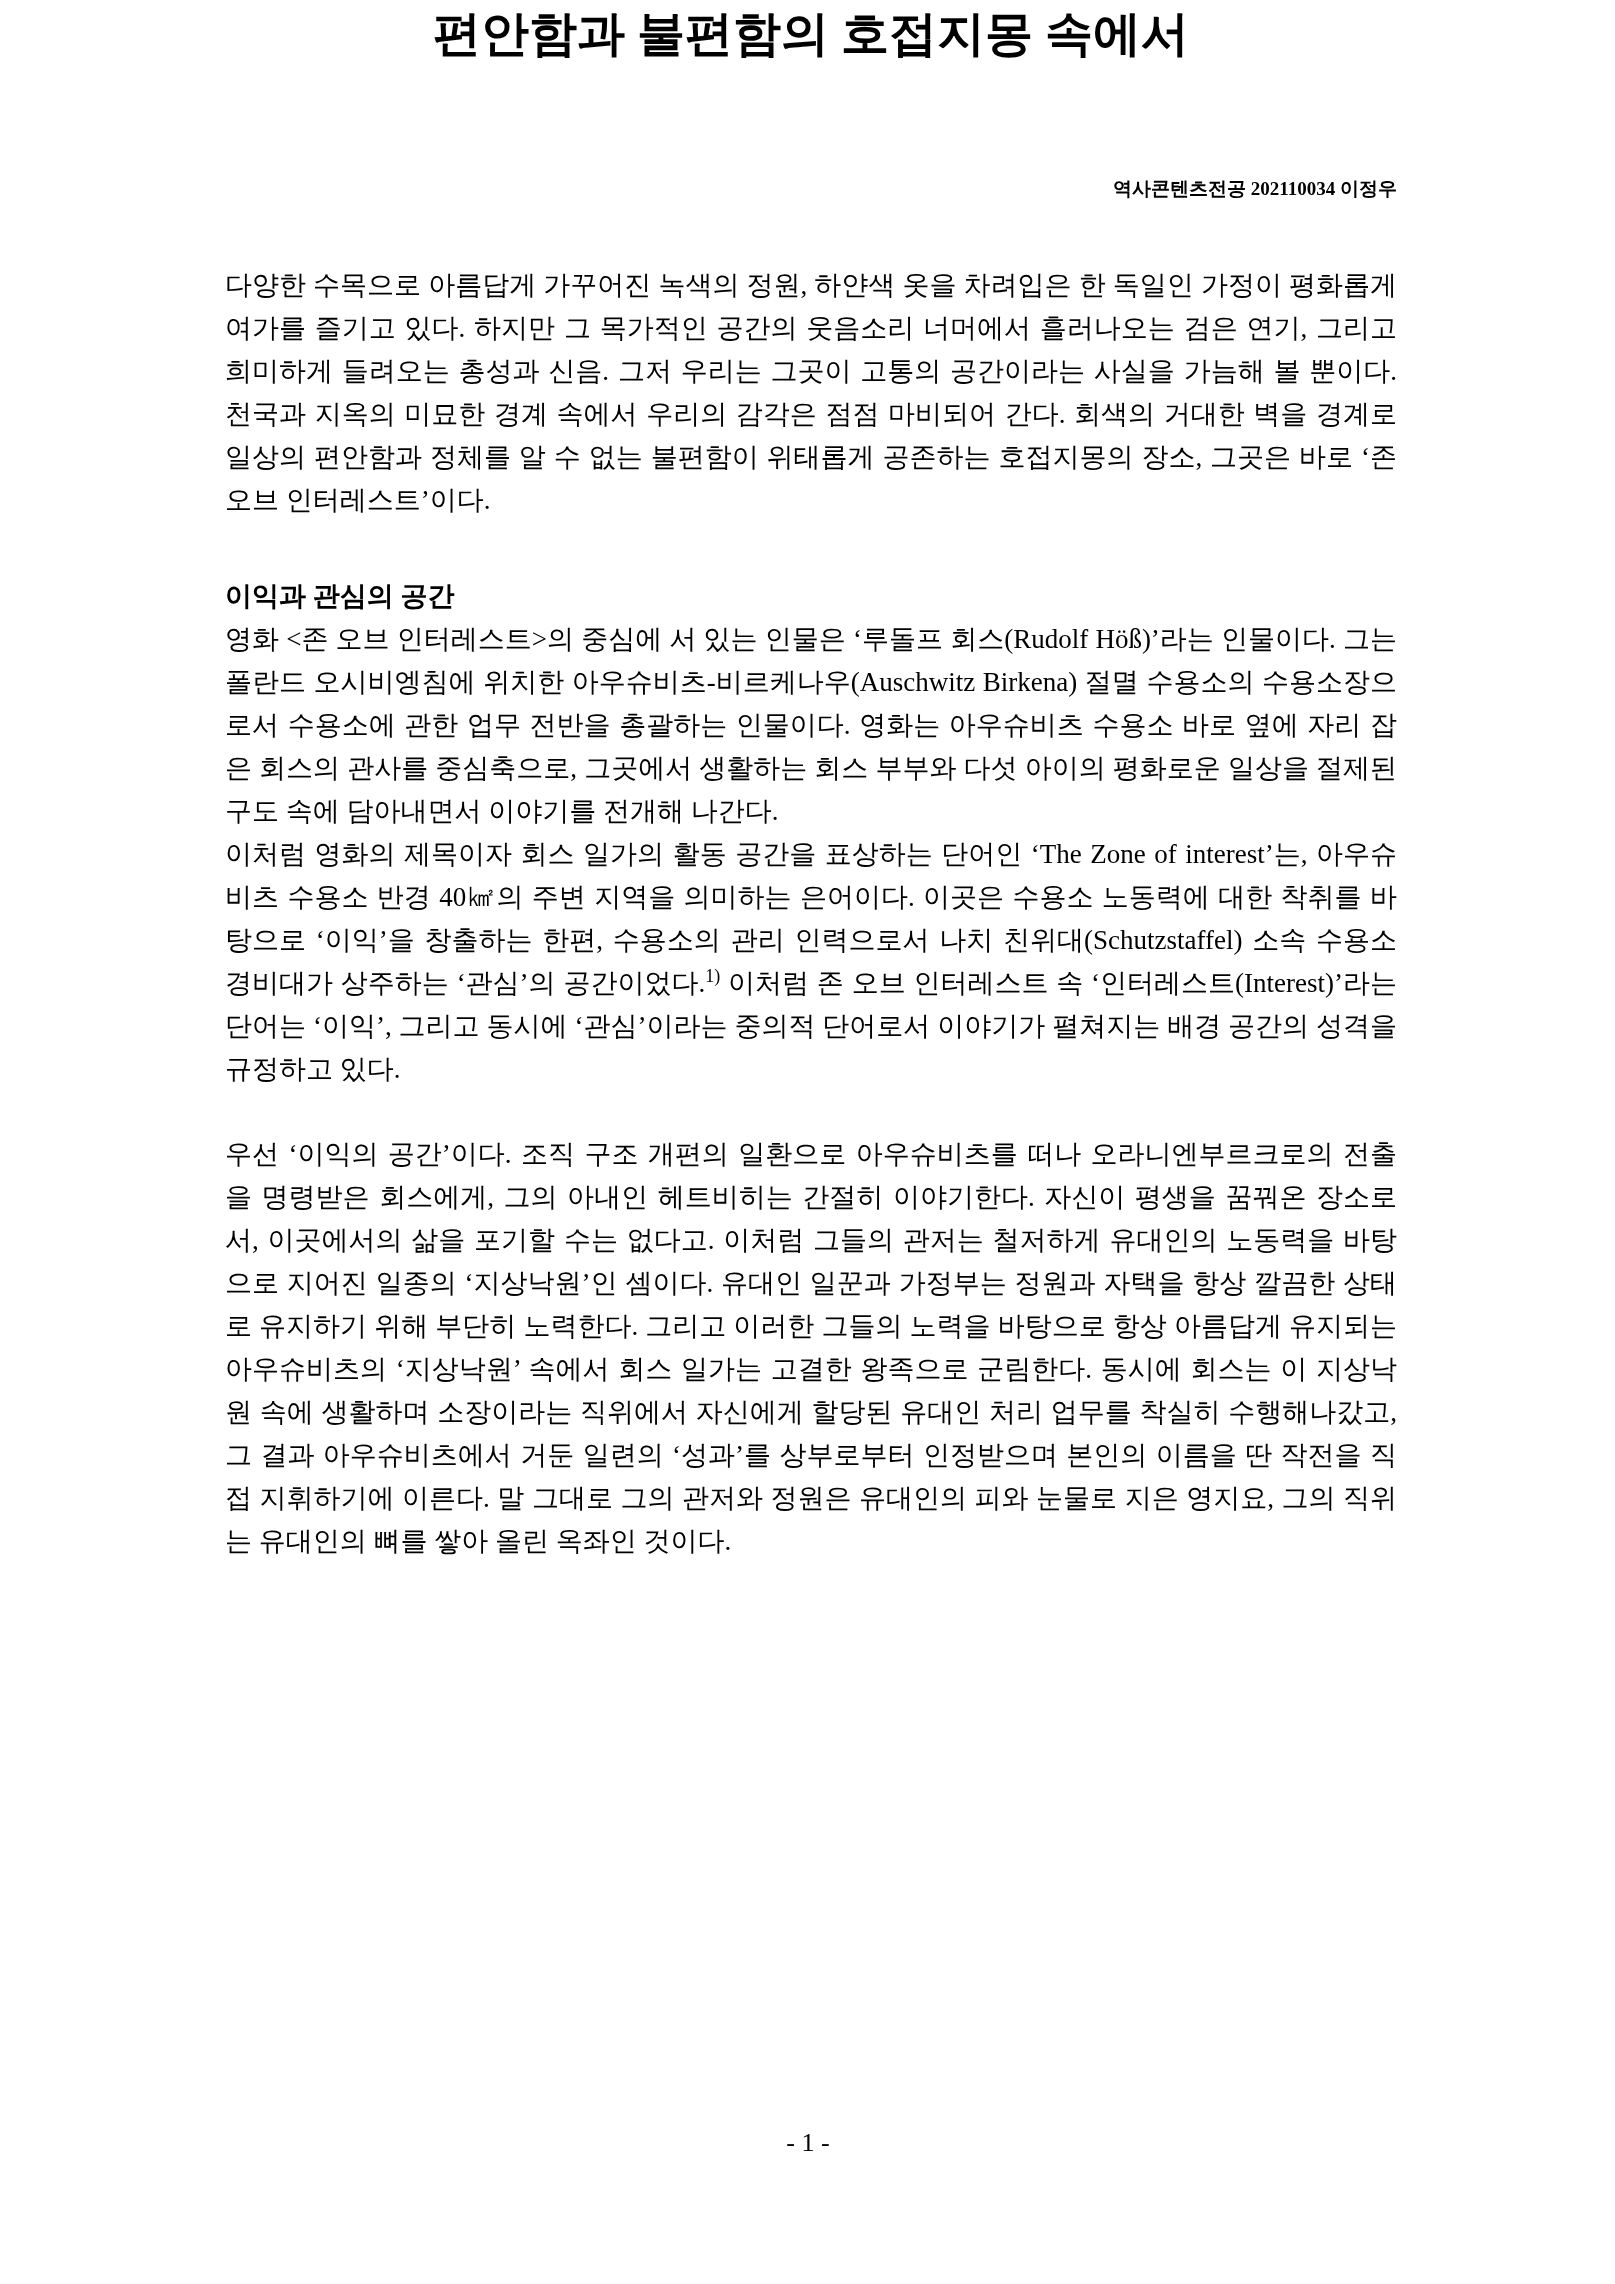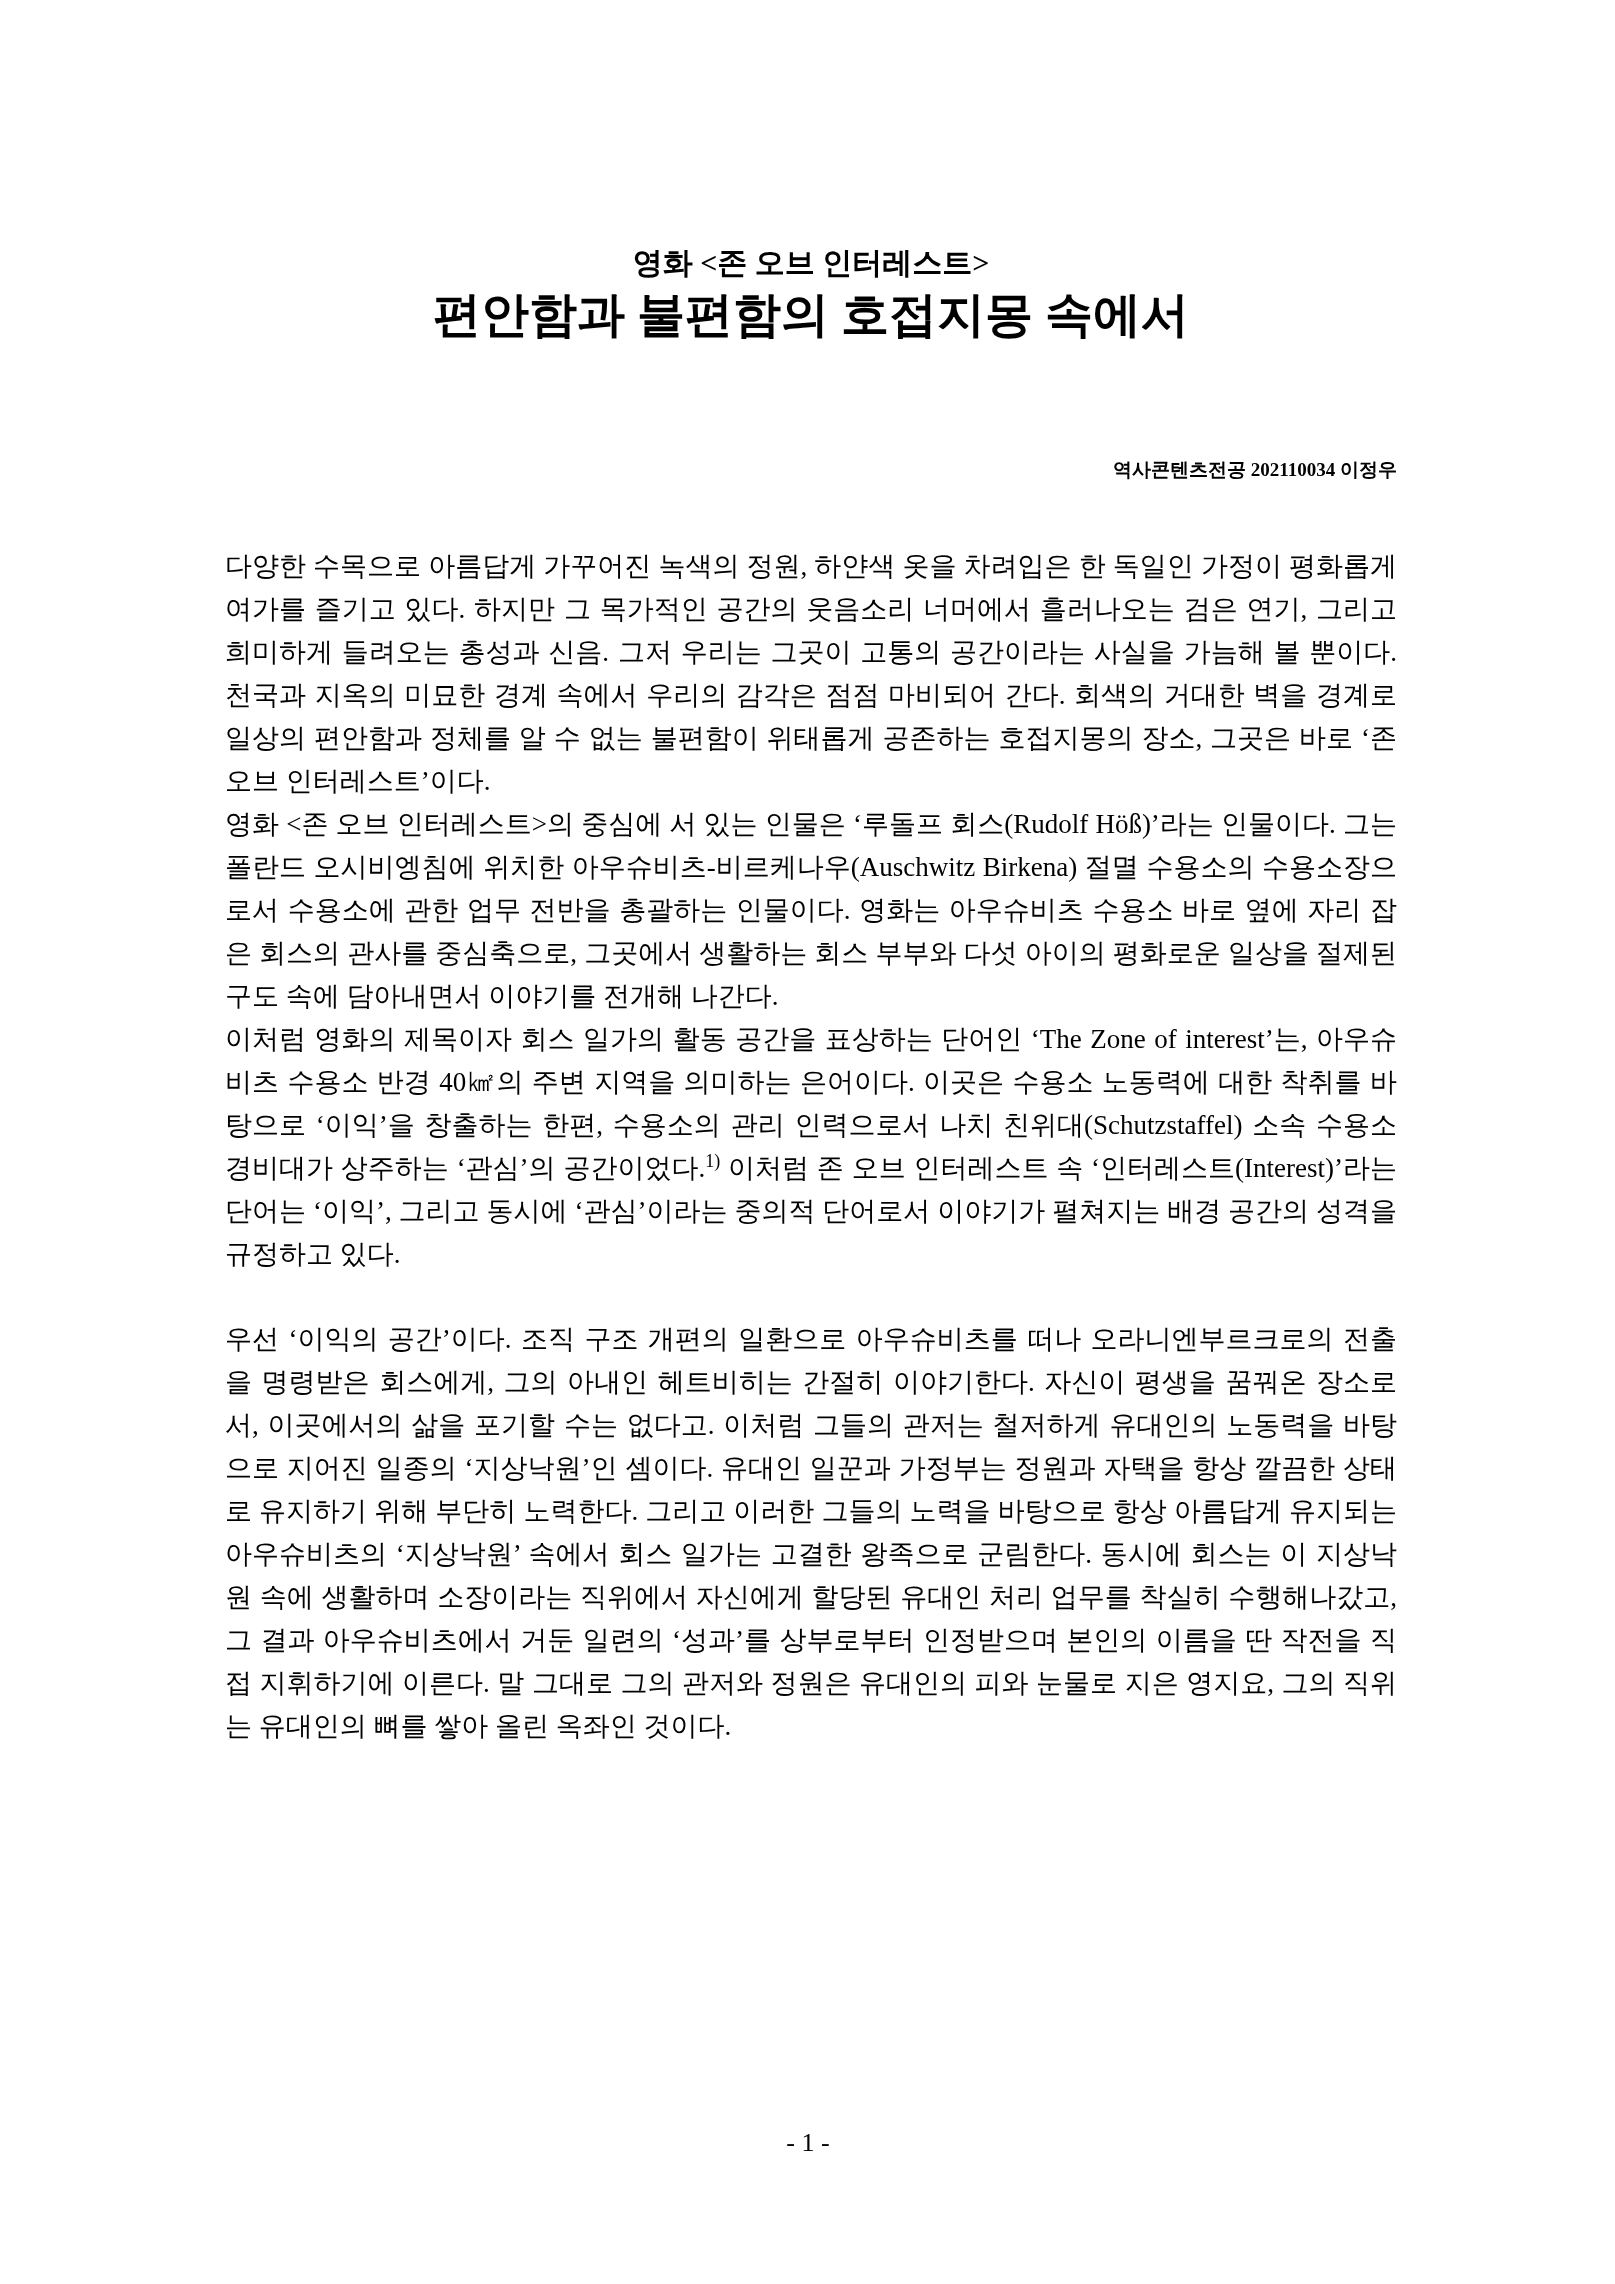--- a/index.html
+++ b/index.html
@@ -97,28 +97,28 @@
     font-size: 26px;
     line-height: 34px;
   }
 </style>
 </head>
 <body>
 
 <div class="page">
   <div class="content">
 
-    <p class="title-line1">영화 &lt;존 오브 인터레스트&gt;</p>
 
     <p class="title-line2">편안함과 불편함의 호접지몽 속에서</p>
 
     <p class="author-line">역사콘텐츠전공 202110034 이정우</p>
 
     <p class="body-para para-intro">다양한 수목으로 아름답게 가꾸어진 녹색의 정원, 하얀색 옷을 차려입은 한 독일인 가정이 평화롭게 여가를 즐기고 있다. 하지만 그 목가적인 공간의 웃음소리 너머에서 흘러나오는 검은 연기, 그리고 희미하게 들려오는 총성과 신음. 그저 우리는 그곳이 고통의 공간이라는 사실을 가늠해 볼 뿐이다. 천국과 지옥의 미묘한 경계 속에서 우리의 감각은 점점 마비되어 간다. 회색의 거대한 벽을 경계로 일상의 편안함과 정체를 알 수 없는 불편함이 위태롭게 공존하는 호접지몽의 장소, 그곳은 바로 ‘존 오브 인터레스트’이다.</p>
 
+    <p class="section-heading">이익과 관심의 공간</p>
 
     <p class="body-para para-a"><span>영화 &lt;존 오브 인터레스트&gt;의 중심에 서 있는 인물은 ‘루돌프 회스(Rudolf Höß)’라는 인물이다. 그는 폴란드 오시비엥침에 위치한 아우슈비츠-비르케나우(Auschwitz Birkena) 절멸 수용소의 수용소장으로서 수용소에 관한 업무 전반을 총괄하는 인물이다. 영화는 아우슈비츠 수용소 바로 옆에 자리 잡은 회스의 관사를 중심축으로, 그곳에서 생활하는 회스 부부와 다섯 아이의 평화로운 일상을 절제된 구도 속에 담아내면서 이야기를 전개해 나간다.</span></p>
 
     <p class="body-para para-b"><span>이처럼 영화의 제목이자 회스 일가의 활동 공간을 표상하는 단어인 ‘The Zone of interest’는, 아우슈비츠 수용소 반경 40㎢의 주변 지역을 의미하는 은어이다. 이곳은 수용소 노동력에 대한 착취를 바탕으로 ‘이익’을 창출하는 한편, 수용소의 관리 인력으로서 나치 친위대(Schutzstaffel) 소속 수용소 경비대가 상주하는 ‘관심’의 공간이었다.</span><span class="footnote-ref">1)</span><span> 이처럼 존 오브 인터레스트 속 ‘인터레스트(Interest)’라는 단어는 ‘이익’, 그리고 동시에 ‘관심’이라는 중의적 단어로서 이야기가 펼쳐지는 배경 공간의 성격을 규정하고 있다.</span></p>
 
     <p class="body-para para-c"><span>우선 ‘이익의 공간’이다. 조직 구조 개편의 일환으로 아우슈비츠를 떠나 오라니엔부르크로의 전출을 명령받은 회스에게, 그의 아내인 헤트비히는 간절히 이야기한다. 자신이 평생을 꿈꿔온 장소로서, 이곳에서의 삶을 포기할 수는 없다고. 이처럼 그들의 관저는 철저하게 유대인의 노동력을 바탕으로 지어진 일종의 ‘지상낙원’인 셈이다. 유대인 일꾼과 가정부는 정원과 자택을 항상 깔끔한 상태로 유지하기 위해 부단히 노력한다. 그리고 이러한 그들의 노력을 바탕으로 항상 아름답게 유지되는 아우슈비츠의 ‘지상낙원’ 속에서 회스 일가는 고결한 왕족으로 군림한다. 동시에 회스는 이 지상낙원 속에 생활하며 소장이라는 직위에서 자신에게 할당된 유대인 처리 업무를 착실히 수행해나갔고, 그 결과 아우슈비츠에서 거둔 일련의 ‘성과’를 상부로부터 인정받으며 본인의 이름을 딴 작전을 직접 지휘하기에 이른다. 말 그대로 그의 관저와 정원은 유대인의 피와 눈물로 지은 영지요, 그의 직위는 유대인의 뼈를 쌓아 올린 옥좌인 것이다.</span></p>
 
   </div>
 
 

